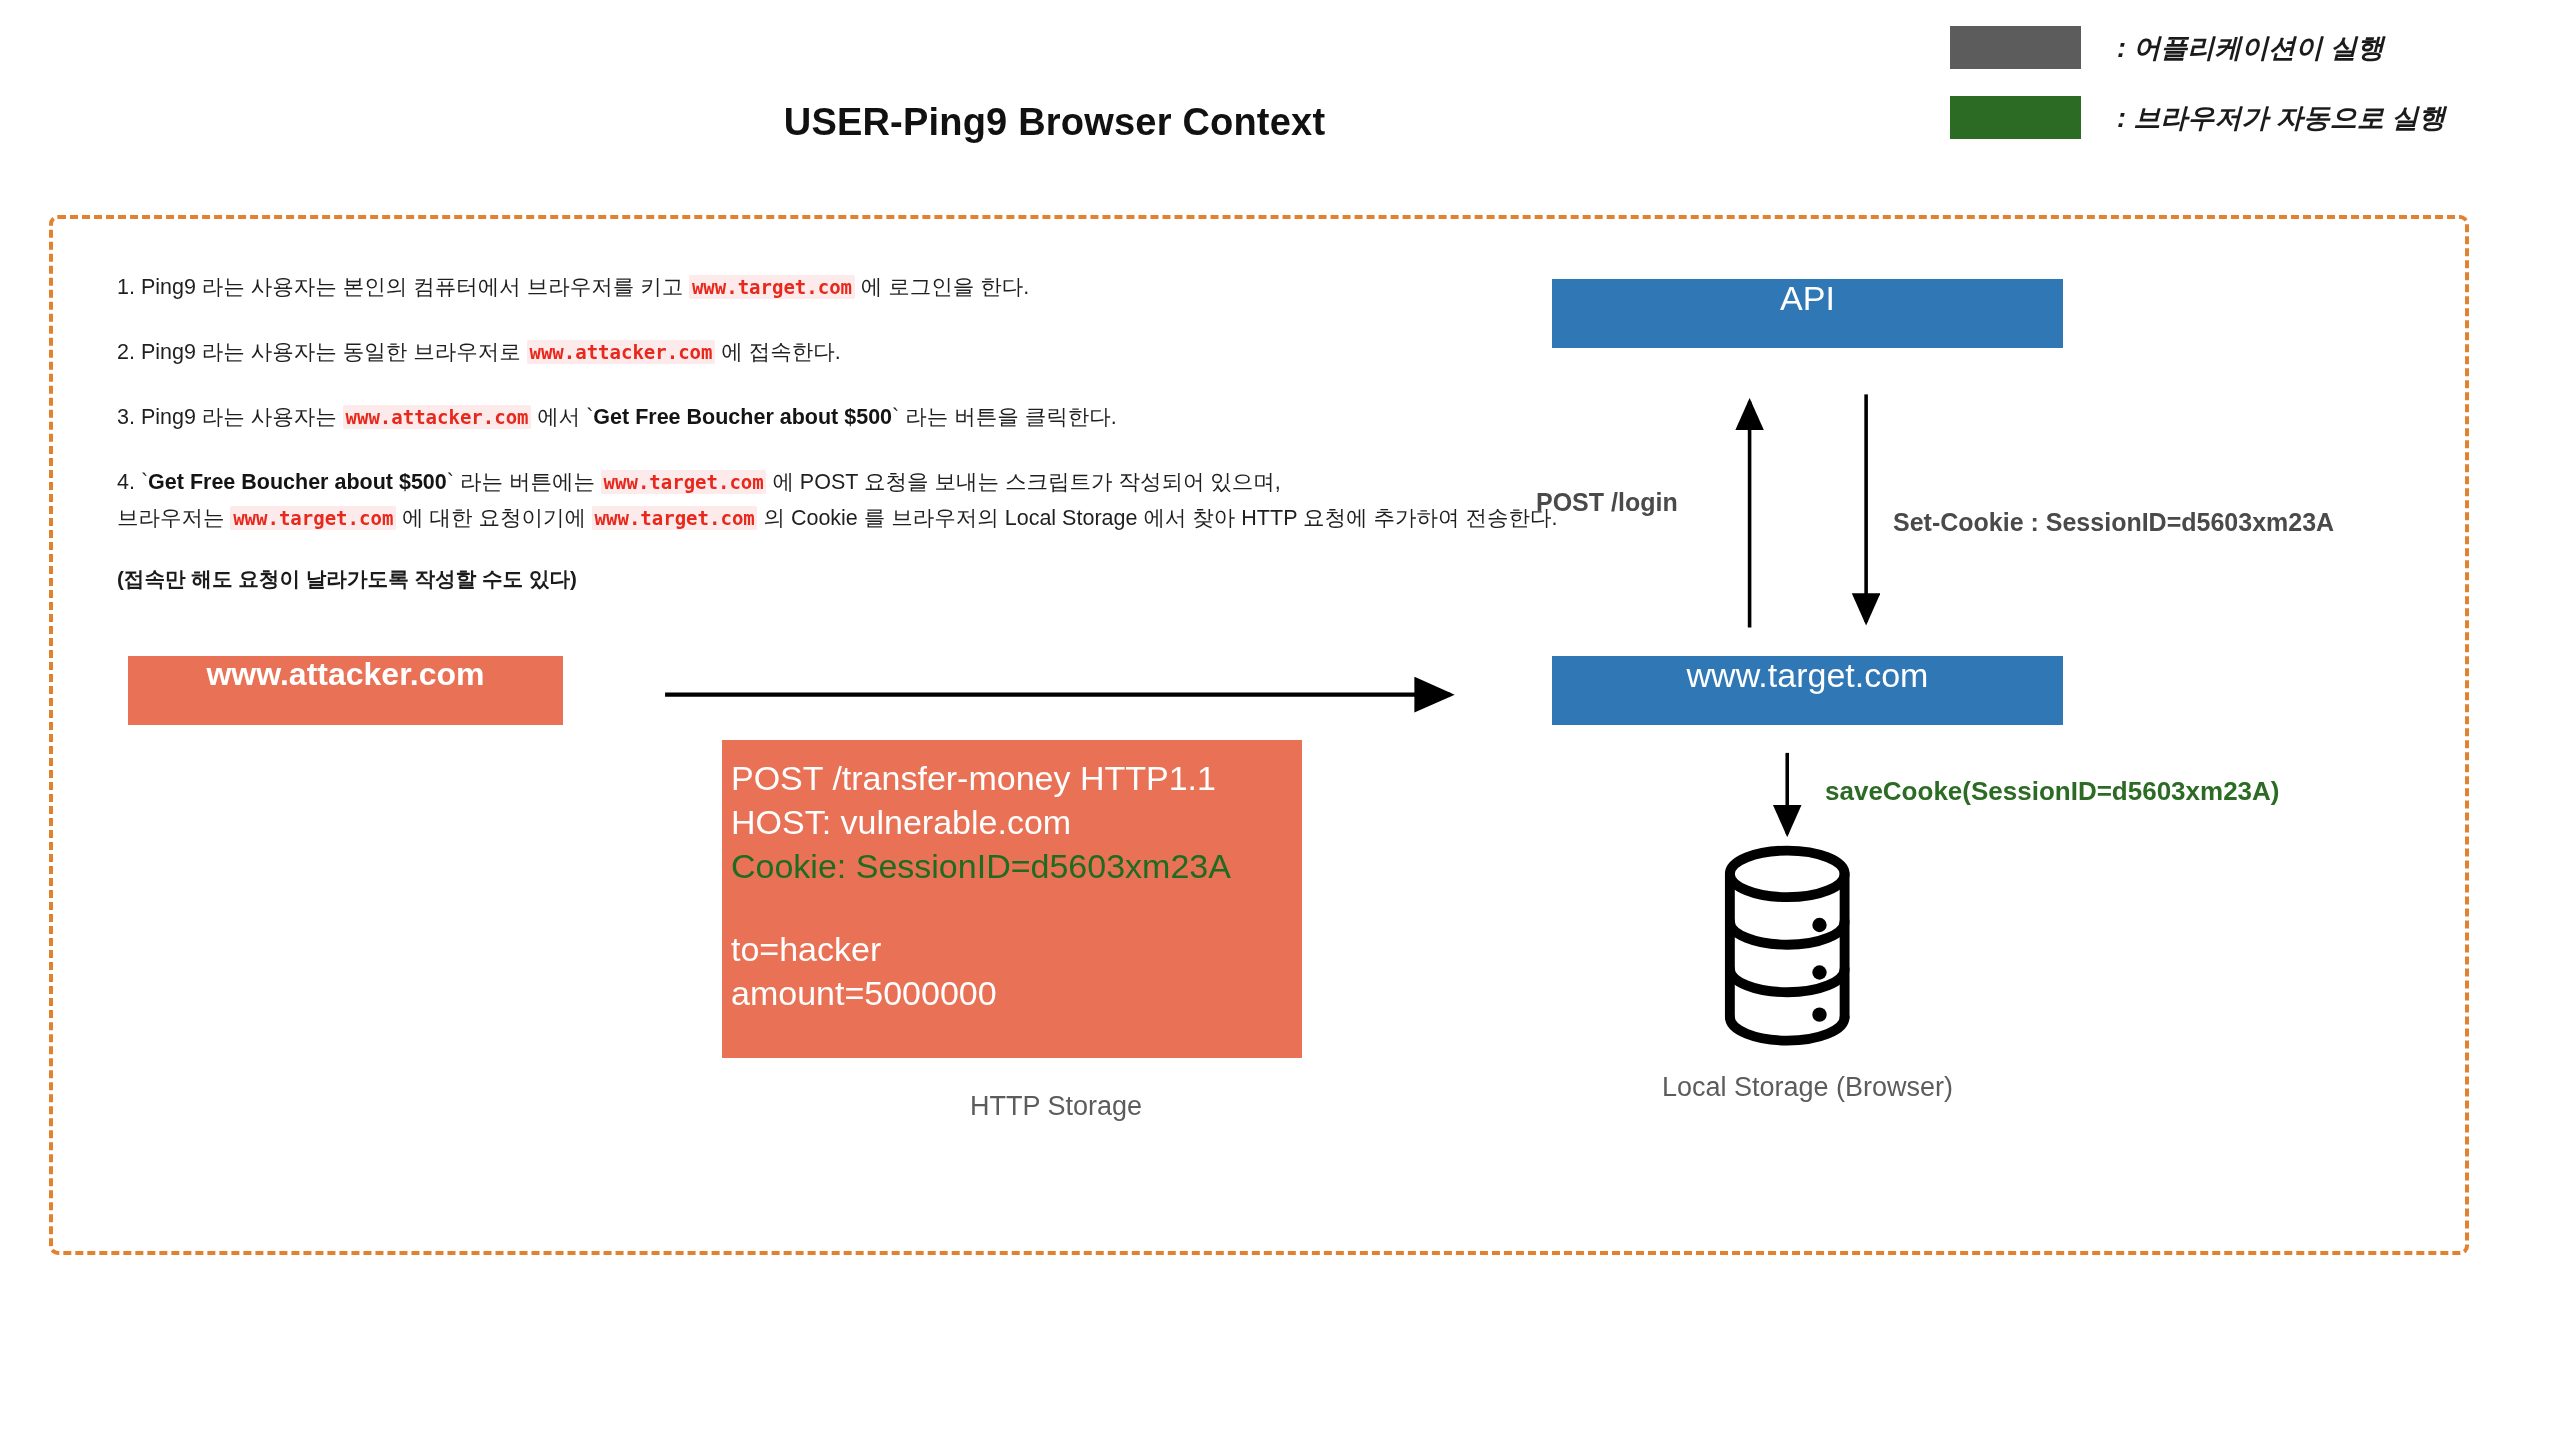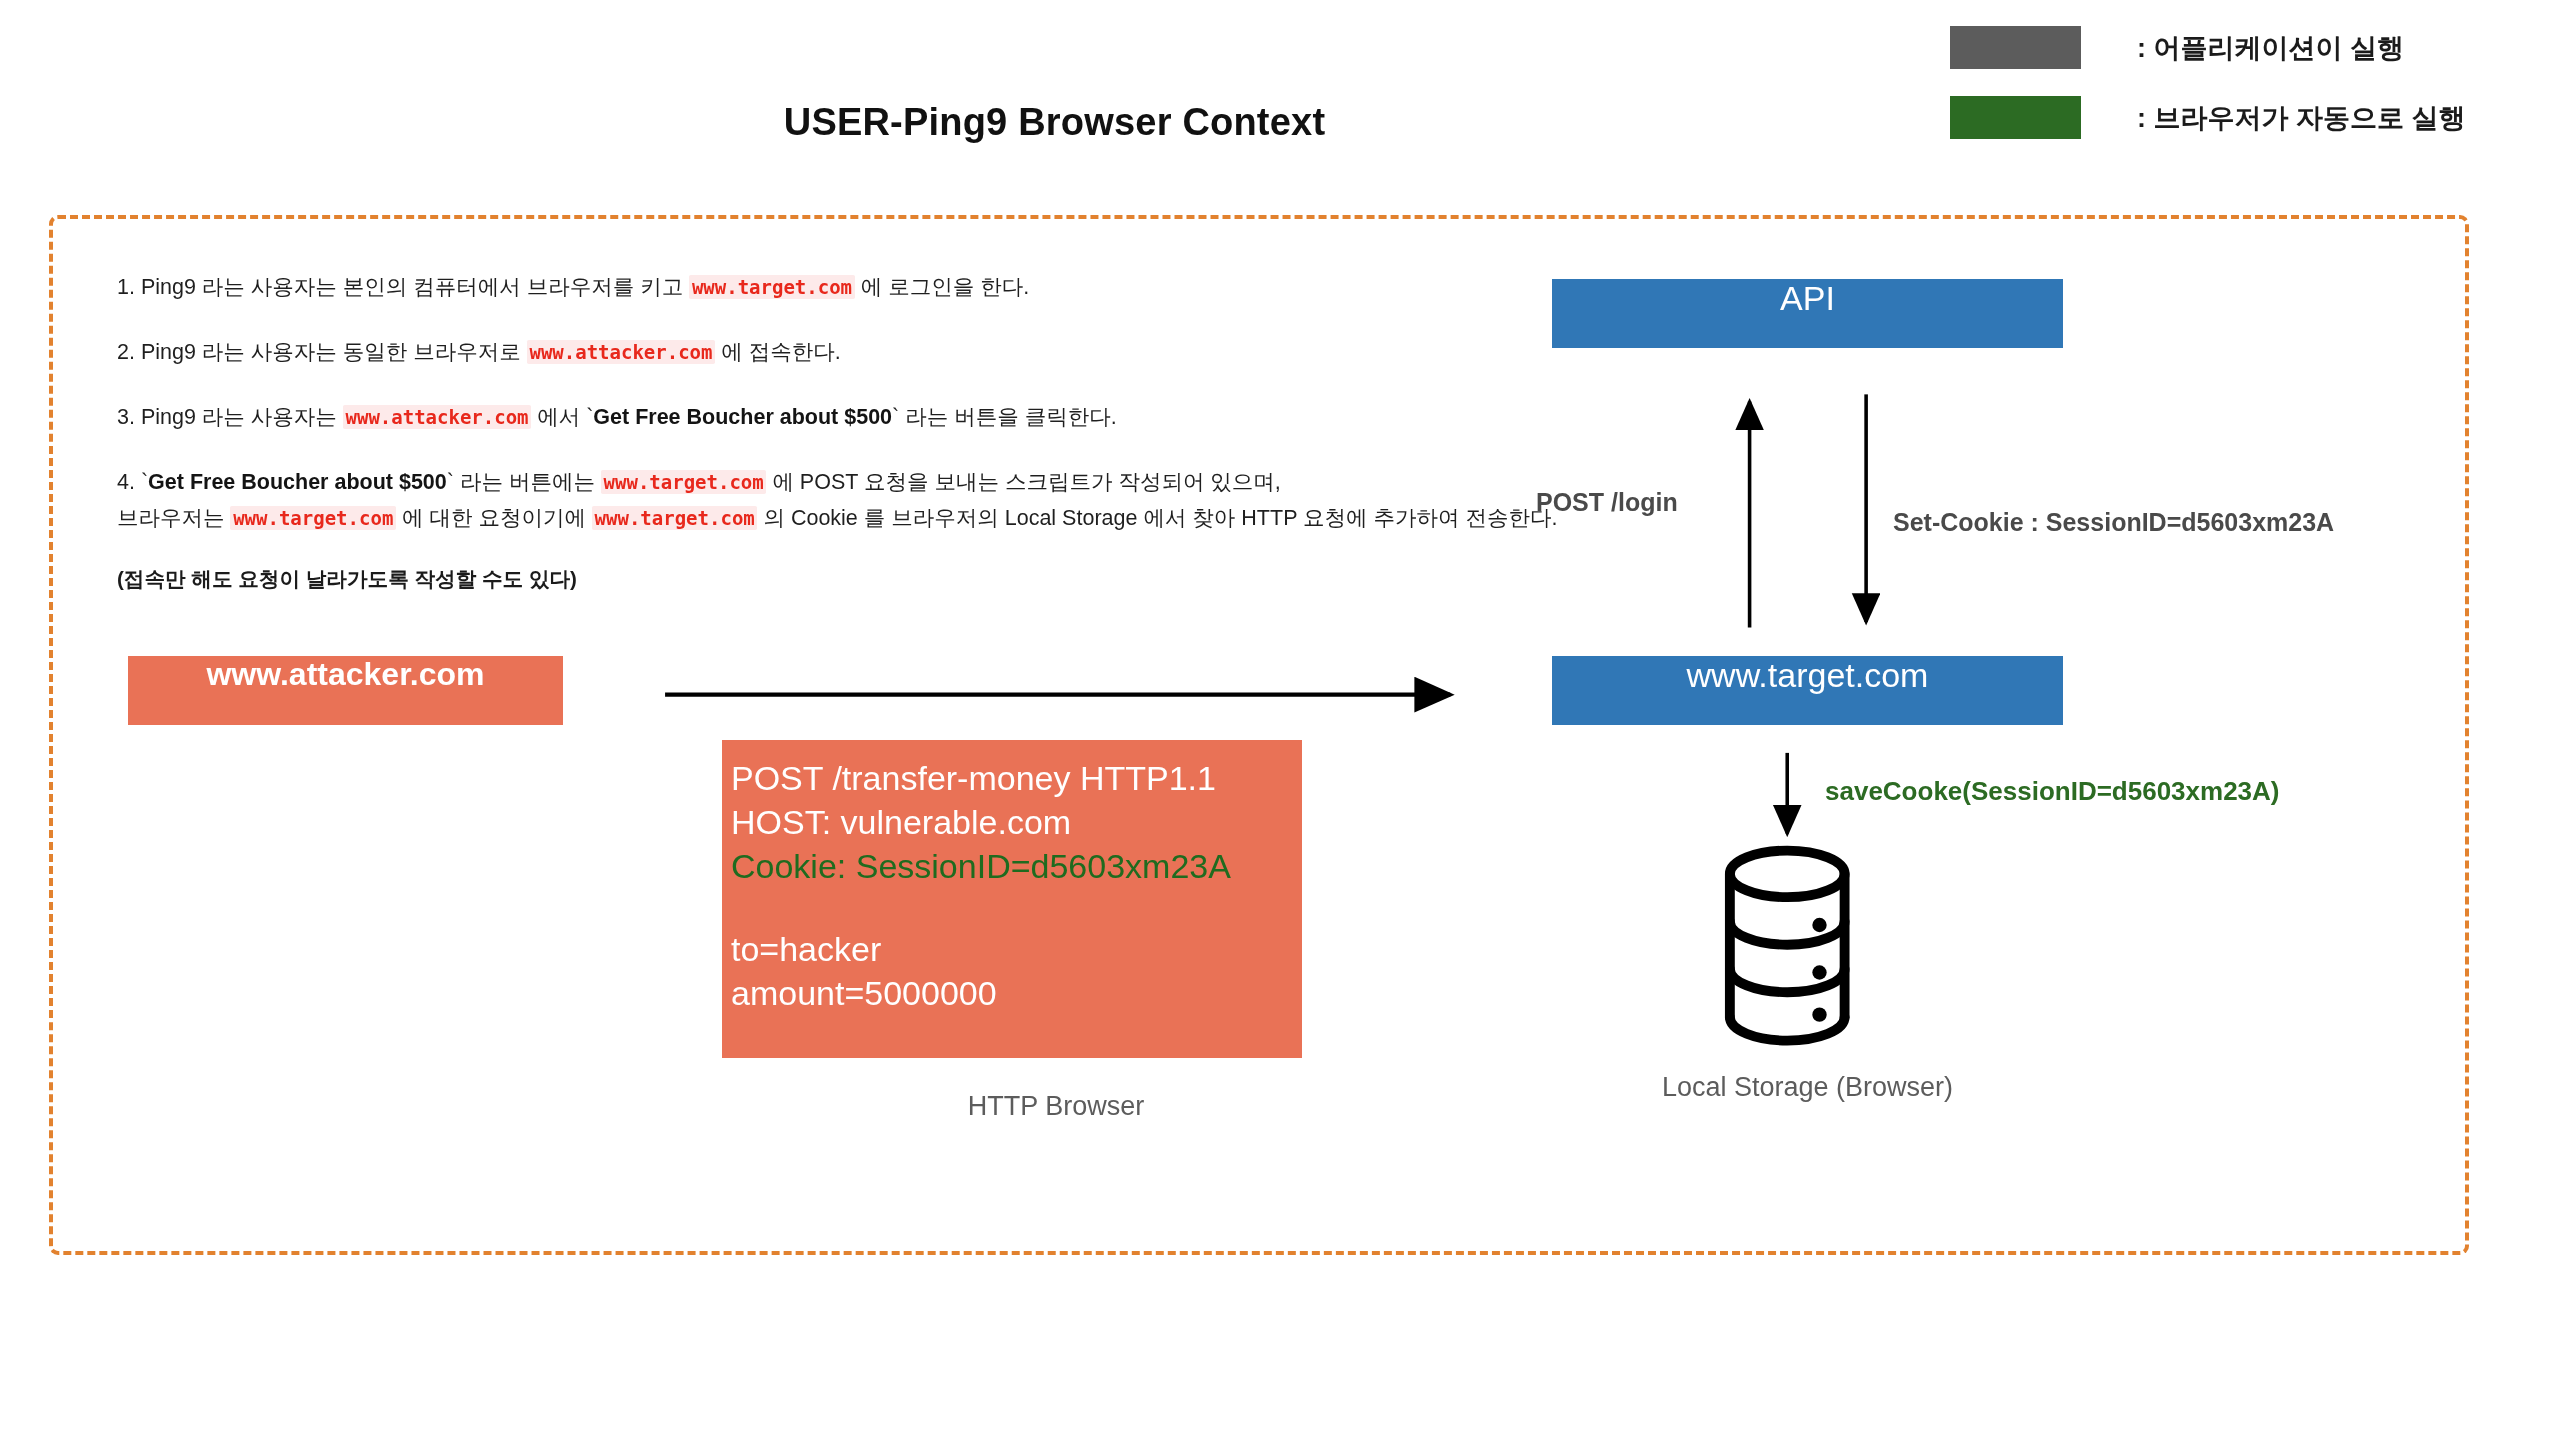--- a/index.html
+++ b/index.html
@@ -18,22 +18,23 @@
   
   #page-title{width:2053px;}
 
   
   #legend{left:1950px;top:21.5px;width:609px;}
   .legend-row{display:flex;align-items:center;height:52px;margin-bottom:18px;}
   .legend-swatch{width:131px;height:43px;flex:0 0 auto;}
   .legend-swatch.grey{background:#5c5c5c;}
   .legend-swatch.green{background:#2c6b23;}
   .legend-label{
-    margin-left:56px;font-size:27px;font-weight:bold;color:#1b1b1b;
+    margin-left:36px;font-size:27px;font-weight:bold;color:#1b1b1b;
     white-space:nowrap;
+    font-style:italic;
   }
 
   
   #context-frame{
     left:49px;top:215px;width:2420px;height:1040px;
     border:4.5px dashed #e2822f;border-radius:9px;
     box-sizing:border-box;background:#fff;
   }
 
   
@@ -149,21 +150,21 @@
 </div>
 
 <div class="abs" id="http-request-box">
   <div class="req-line">POST /transfer-money HTTP1.1</div>
   <div class="req-line">HOST: vulnerable.com</div>
   <div class="req-line cookie">Cookie: SessionID=d5603xm23A</div>
   <div class="req-spacer"></div>
   <div class="req-line">to=hacker</div>
   <div class="req-line">amount=5000000</div>
 </div>
-<div class="abs" id="http-request-caption">HTTP Browser</div>
+<div class="abs" id="http-request-caption">HTTP Storage</div>
 
 <div class="abs arrow-label" id="label-post-login">POST /login</div>
 <div class="abs arrow-label" id="label-set-cookie">Set-Cookie : SessionID=d5603xm23A</div>
 <div class="abs arrow-label" id="label-savecookie">saveCooke(SessionID=d5603xm23A)</div>
 
 <div class="abs" id="local-storage-caption">Local Storage (Browser)</div>
 
 <svg class="abs" id="arrows" viewBox="0 0 2874 1620">
   <defs>
     <marker id="ah" markerWidth="10" markerHeight="10" refX="8" refY="4" orient="auto" markerUnits="strokeWidth">

